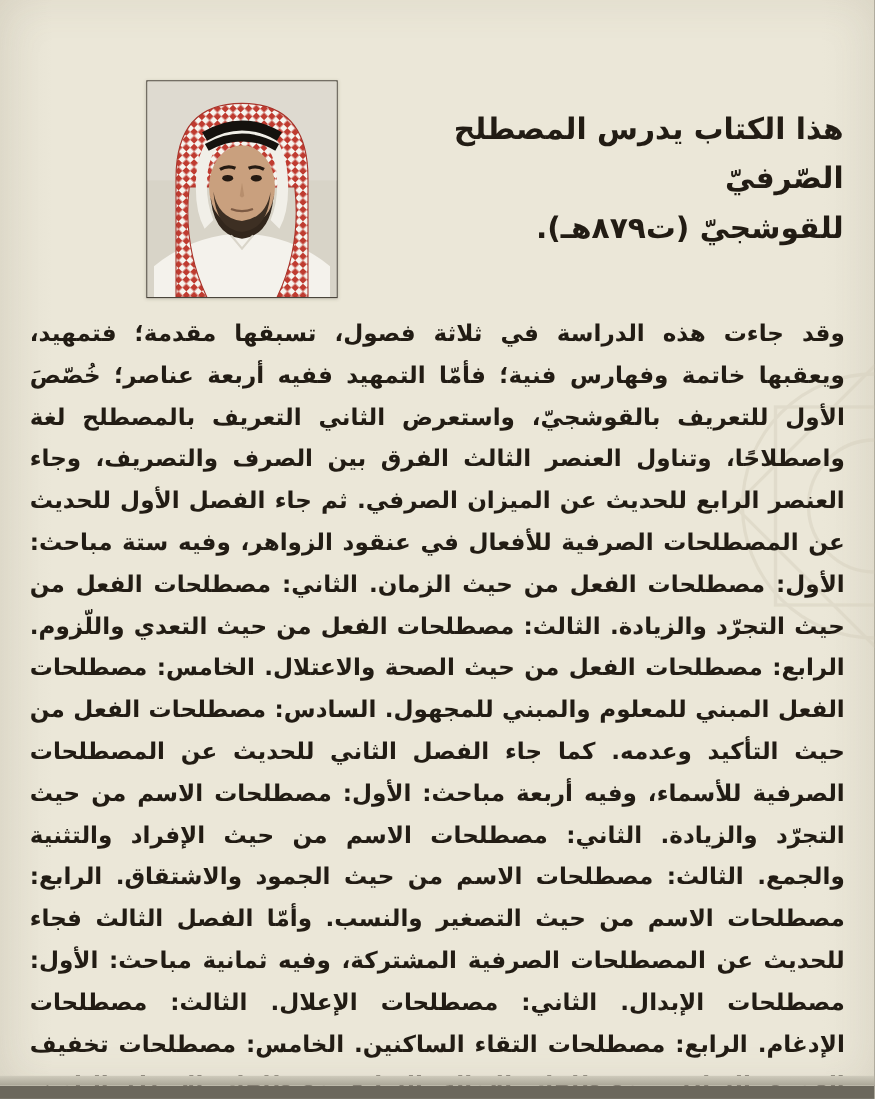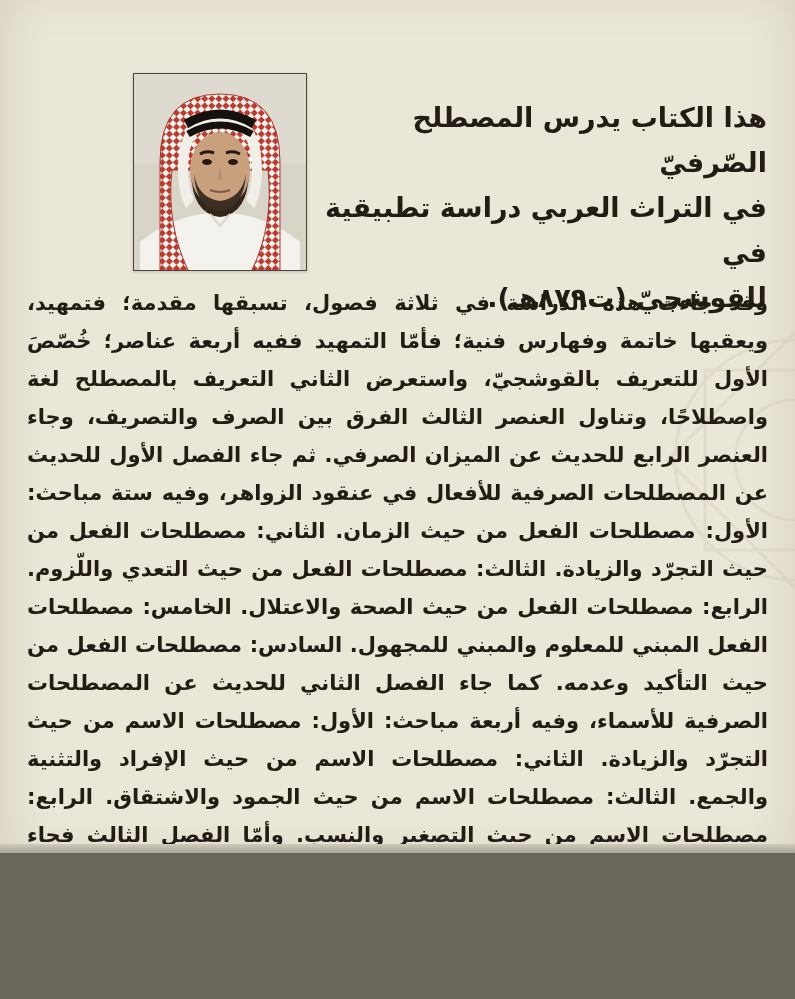--- a/index.html
+++ b/index.html
@@ -3,21 +3,21 @@
 <meta charset="utf-8">
 <style>
   html, body {
     margin: 0;
     padding: 0;
     background: #6b675c;
   }
   .page {
     position: relative;
     width: 795px;
-    height: 853px;
+    height: 987px;
     margin: 0 auto;
     background: #eae6d7;
     background-image: linear-gradient(90deg, #e4e0d1 0%, #ebe7d8 6%, #ebe7d8 94%, #e6e2d3 100%);
     box-shadow: inset 0 0 40px rgba(120,110,85,0.12);
     overflow: hidden;
     font-family: "DejaVu Sans", sans-serif;
     color: #221c14;
     direction: rtl;
   }
   .page-bottom-edge {
@@ -121,20 +121,19 @@
 
       <path d="M52,50 Q86,30 120,50" stroke="#15120e" stroke-width="9" fill="none"></path>
       <path d="M54,60 Q86,42 118,60" stroke="#15120e" stroke-width="7" fill="none"></path>
 
       <path d="M76,140 L86,152 L96,140" stroke="#d9d5ca" stroke-width="2" fill="none"></path>
     </svg>
   </div>
 
   <div class="intro">
     <div>هذا الكتاب يدرس المصطلح الصّرفيّ</div>
-    <div>في التراث العربي دراسة تطبيقية في</div>
     <div>للقوشجيّ (ت٨٧٩هـ).</div>
   </div>
 
   <p class="body-text">وقد جاءت هذه الدراسة في ثلاثة فصول، تسبقها مقدمة؛ فتمهيد، ويعقبها خاتمة وفهارس فنية؛ فأمّا التمهيد ففيه أربعة عناصر؛ خُصّصَ الأول للتعريف بالقوشجيّ، واستعرض الثاني التعريف بالمصطلح لغة واصطلاحًا، وتناول العنصر الثالث الفرق بين الصرف والتصريف، وجاء العنصر الرابع للحديث عن الميزان الصرفي. ثم جاء الفصل الأول للحديث عن المصطلحات الصرفية للأفعال في عنقود الزواهر، وفيه ستة مباحث: الأول: مصطلحات الفعل من حيث الزمان. الثاني: مصطلحات الفعل من حيث التجرّد والزيادة. الثالث: مصطلحات الفعل من حيث التعدي واللّزوم. الرابع: مصطلحات الفعل من حيث الصحة والاعتلال. الخامس: مصطلحات الفعل المبني للمعلوم والمبني للمجهول. السادس: مصطلحات الفعل من حيث التأكيد وعدمه. كما جاء الفصل الثاني للحديث عن المصطلحات الصرفية للأسماء، وفيه أربعة مباحث: الأول: مصطلحات الاسم من حيث التجرّد والزيادة. الثاني: مصطلحات الاسم من حيث الإفراد والتثنية والجمع. الثالث: مصطلحات الاسم من حيث الجمود والاشتقاق. الرابع: مصطلحات الاسم من حيث التصغير والنسب. وأمّا الفصل الثالث فجاء للحديث عن المصطلحات الصرفية المشتركة، وفيه ثمانية مباحث: الأول: مصطلحات الإبدال. الثاني: مصطلحات الإعلال. الثالث: مصطلحات الإدغام. الرابع: مصطلحات التقاء الساكنين. الخامس: مصطلحات تخفيف الهمزة. السادس: مصطلحات الإمالة. السابع: مصطلحات الابتداء. الثامن: مصطلحات الوقف. بعد ذلك جاءت الخاتمة وكانت خلاصة لأبرز النتائج التي توّصل إليها الباحث. ثم بعد ذلك قائمة المصادر والمراجع التي استقى منها البحث مادته.</p>
 
   <div class="page-bottom-edge"></div>
 </div>
 
 </body></html>

